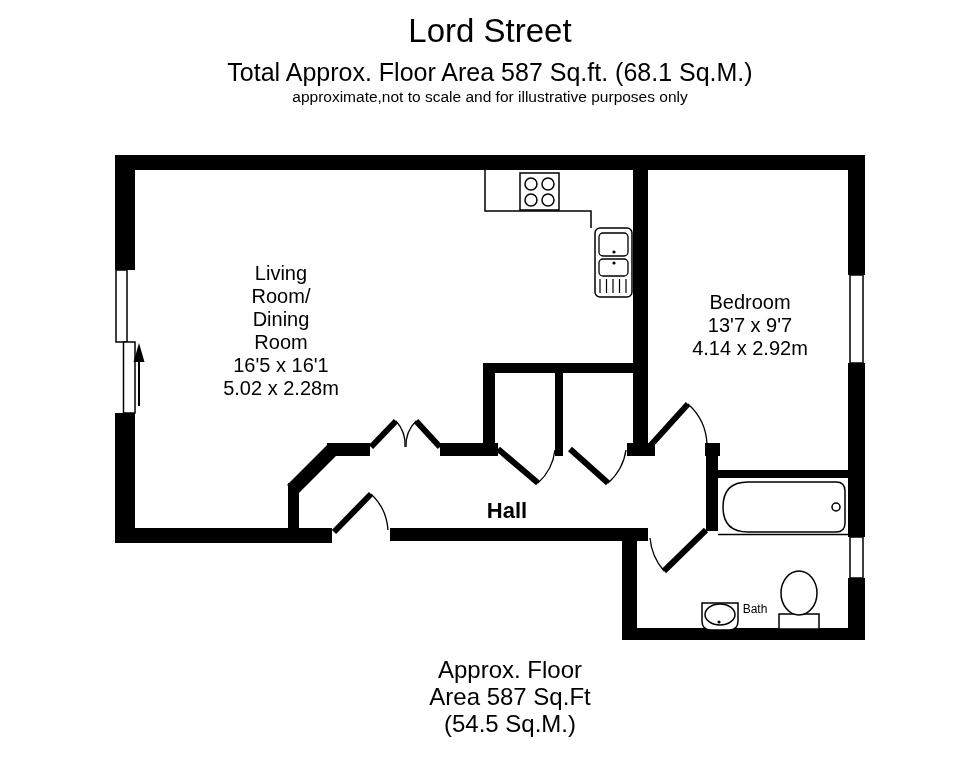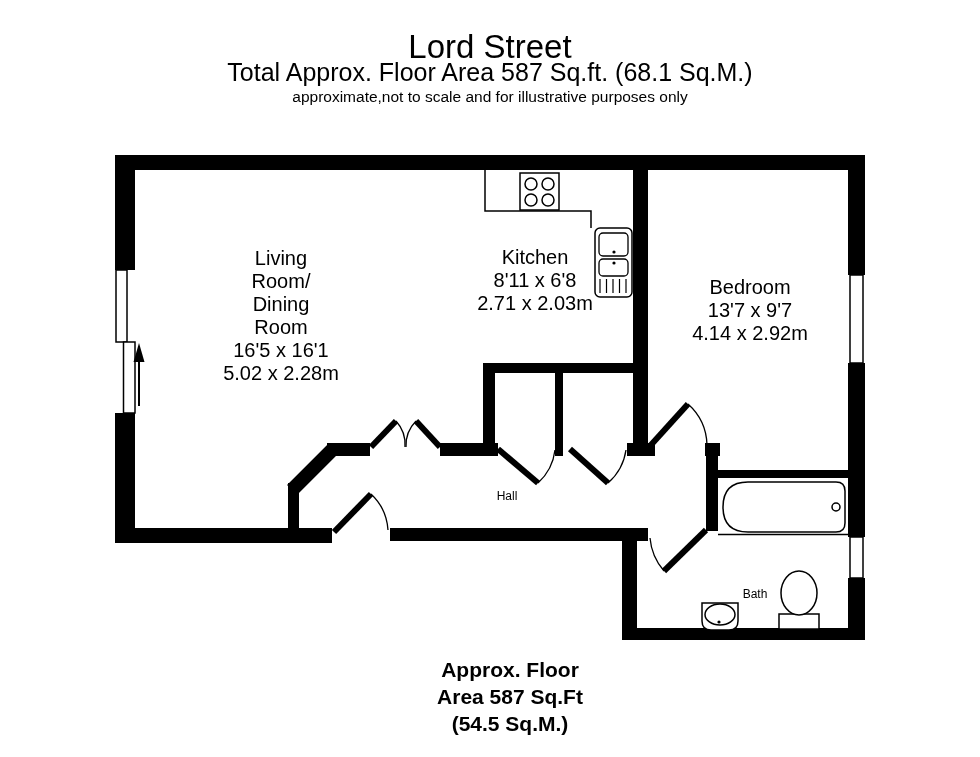--- a/index.html
+++ b/index.html
@@ -1,29 +1,29 @@
 <!DOCTYPE html>
 <html><head>
 <meta charset="utf-8">
 <style>
   html,body{margin:0;padding:0;background:#fff;}
   #page{position:relative;width:980px;height:757px;background:#fff;overflow:hidden;
         font-family:"Liberation Sans","DejaVu Sans",sans-serif;color:#000;}
   .abs{position:absolute;}
   .ctr{transform:translateX(-50%);text-align:center;white-space:nowrap;}
-  #title{top:12px;left:490px;font-size:33px;line-height:38px;margin-top:16px;}
+  #title{top:12px;left:490px;font-size:33px;line-height:38px;}
   #subtitle{top:58px;left:490px;font-size:25px;line-height:28px;}
   #disclaimer{top:88px;left:490px;font-size:15.5px;line-height:18px;}
-  .room-label{font-size:20px;line-height:23px;}
+  .room-label{font-size:20px;line-height:23px;margin-top:15px;}
   #living-label{top:247px;left:281px;}
   #kitchen-label{top:246px;left:535px;}
   #bedroom-label{top:276px;left:750px;}
-  #hall-label{top:486px;left:507px;font-size:12px;line-height:20px;}
+  #hall-label{top:486px;left:507px;font-size:22px;line-height:20px;font-weight:bold;}
   #bath-label{top:584px;left:755px;font-size:12px;line-height:20px;}
-  #footer{top:656px;left:510px;font-size:21px;line-height:27px;font-weight:bold;}
+  #footer{top:656px;left:510px;font-size:24px;line-height:27px;}
   svg{position:absolute;top:0;left:0;}
 </style>
 </head>
 <body>
 
 <div id="page">
 
   <svg width="980" height="757" viewBox="0 0 980 757">
 
     <g fill="#000">
@@ -141,25 +141,20 @@
 
   <div id="living-label" class="abs ctr room-label">
     <div>Living</div>
     <div>Room/</div>
     <div>Dining</div>
     <div>Room</div>
     <div>16'5 x 16'1</div>
     <div>5.02 x 2.28m</div>
   </div>
 
-  <div id="kitchen-label" class="abs ctr room-label">
-    <div>Kitchen</div>
-    <div>8'11 x 6'8</div>
-    <div>2.71 x 2.03m</div>
-  </div>
 
   <div id="bedroom-label" class="abs ctr room-label">
     <div>Bedroom</div>
     <div>13'7 x 9'7</div>
     <div>4.14 x 2.92m</div>
   </div>
 
   <div id="hall-label" class="abs ctr room-label">Hall</div>
   <div id="bath-label" class="abs ctr room-label">Bath</div>
 

